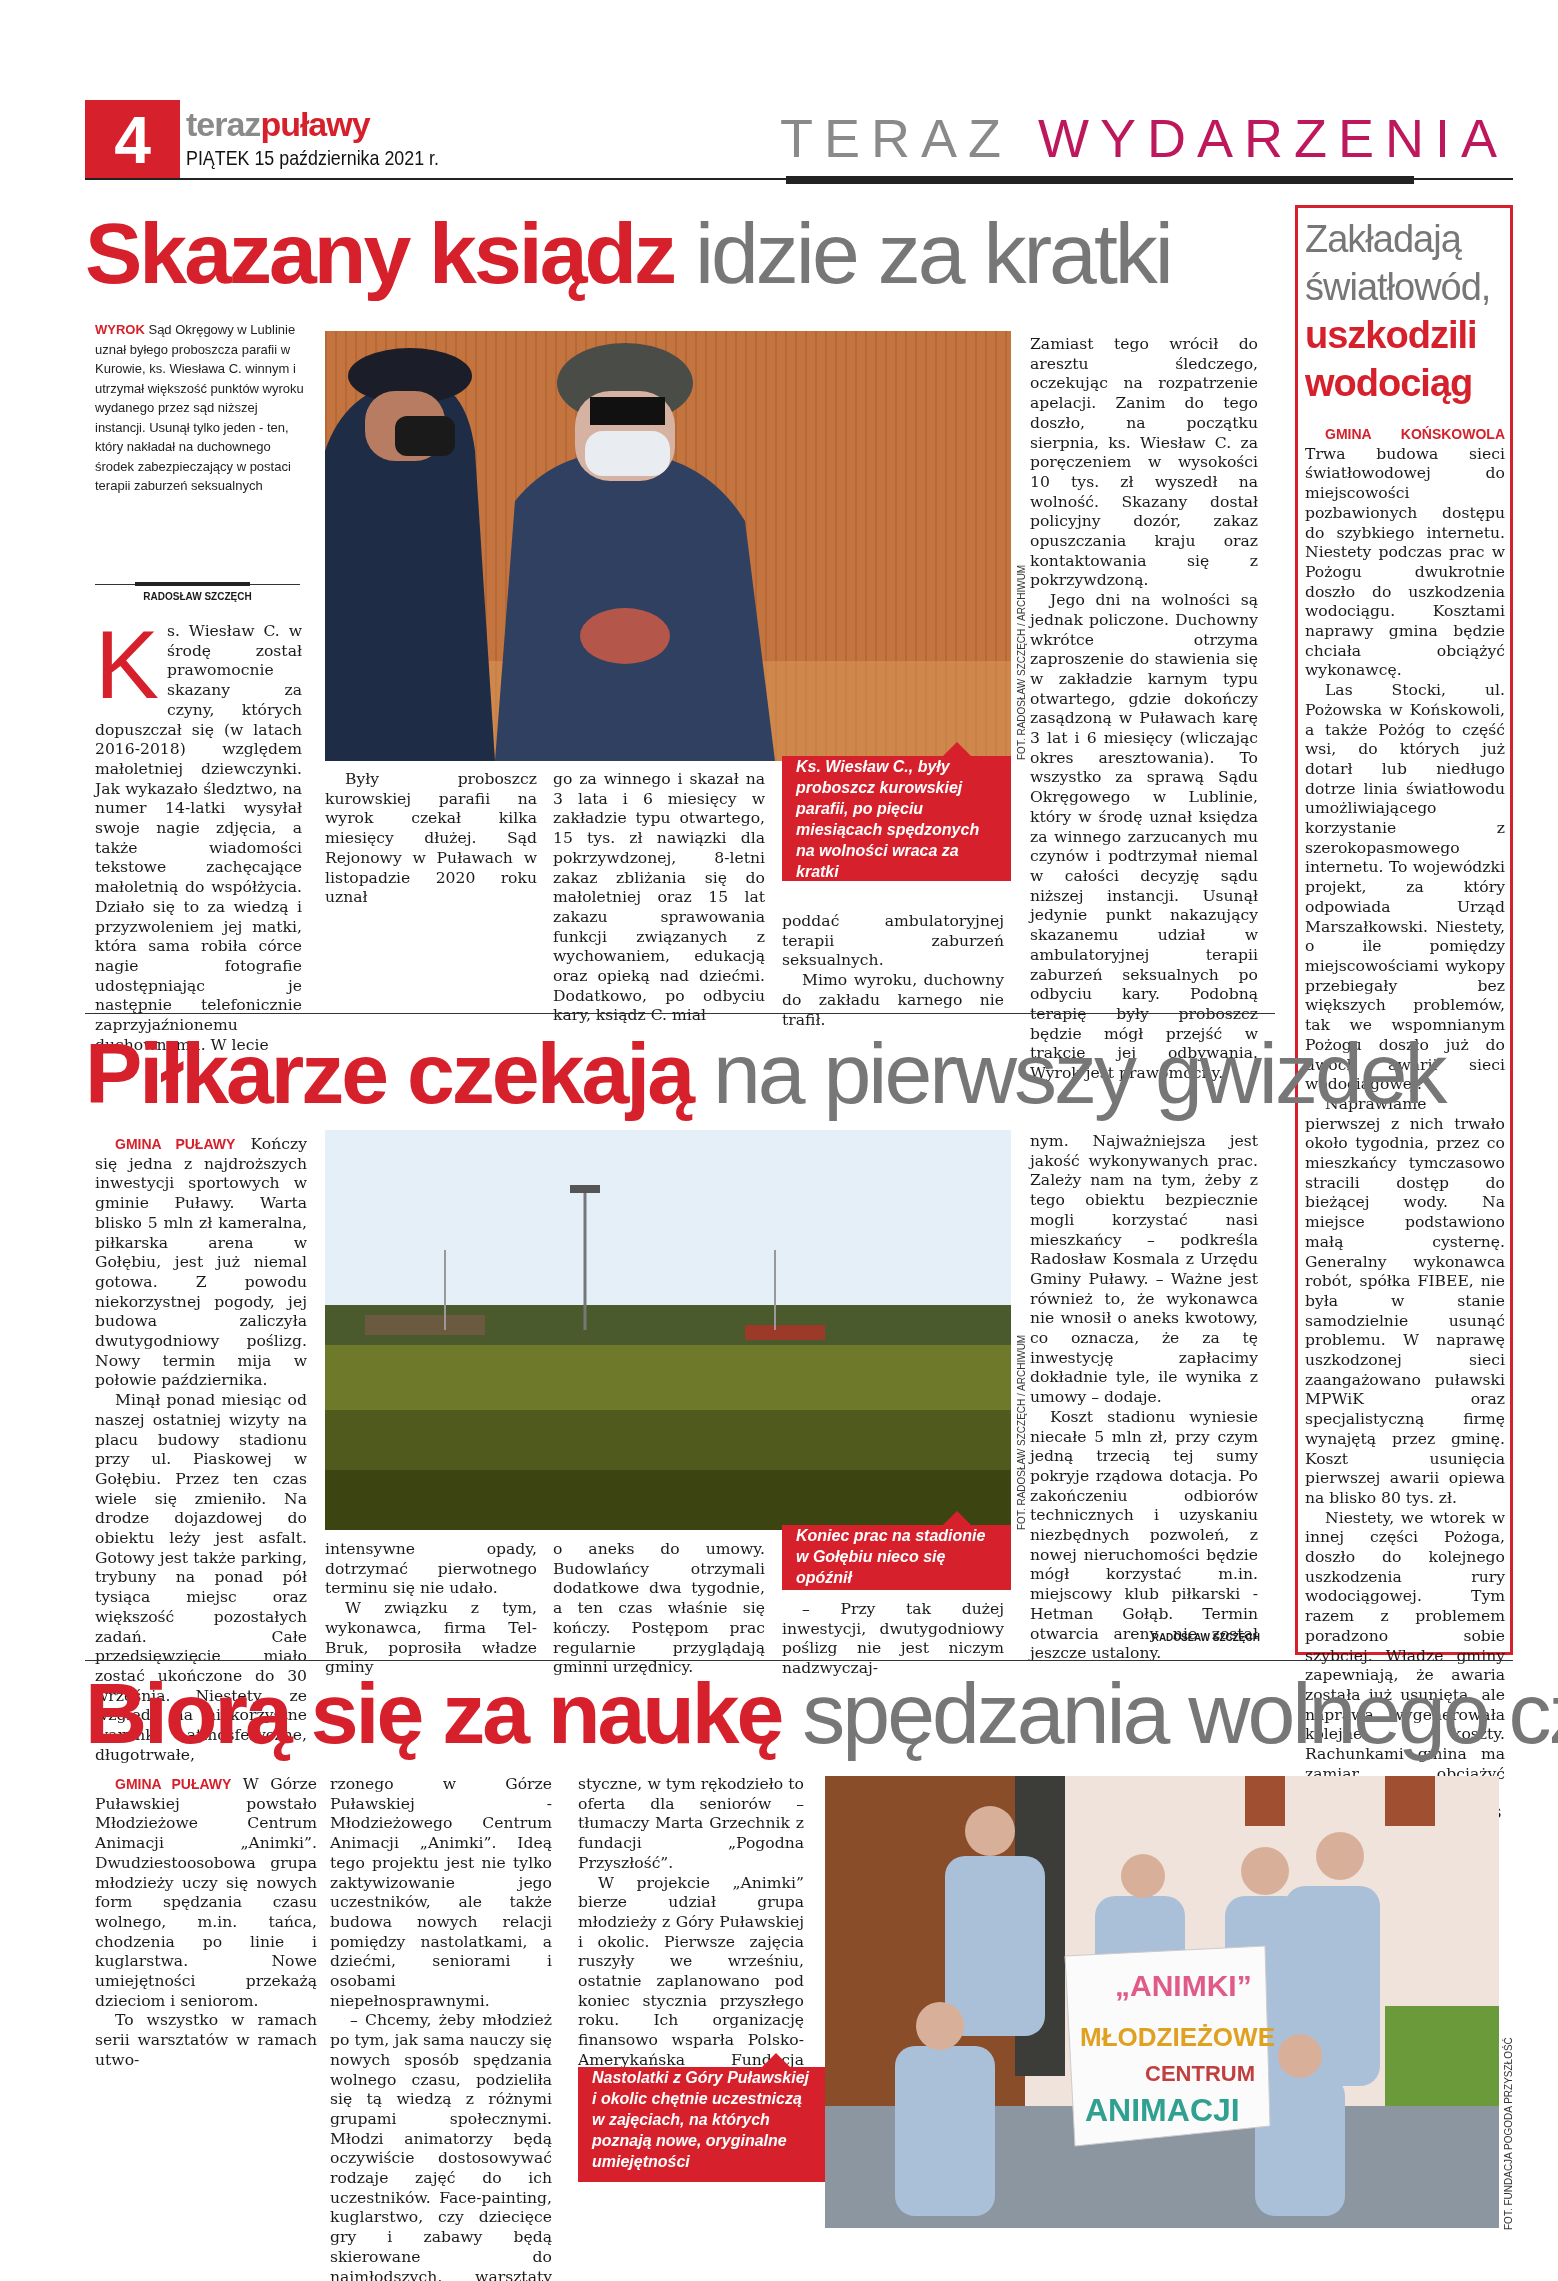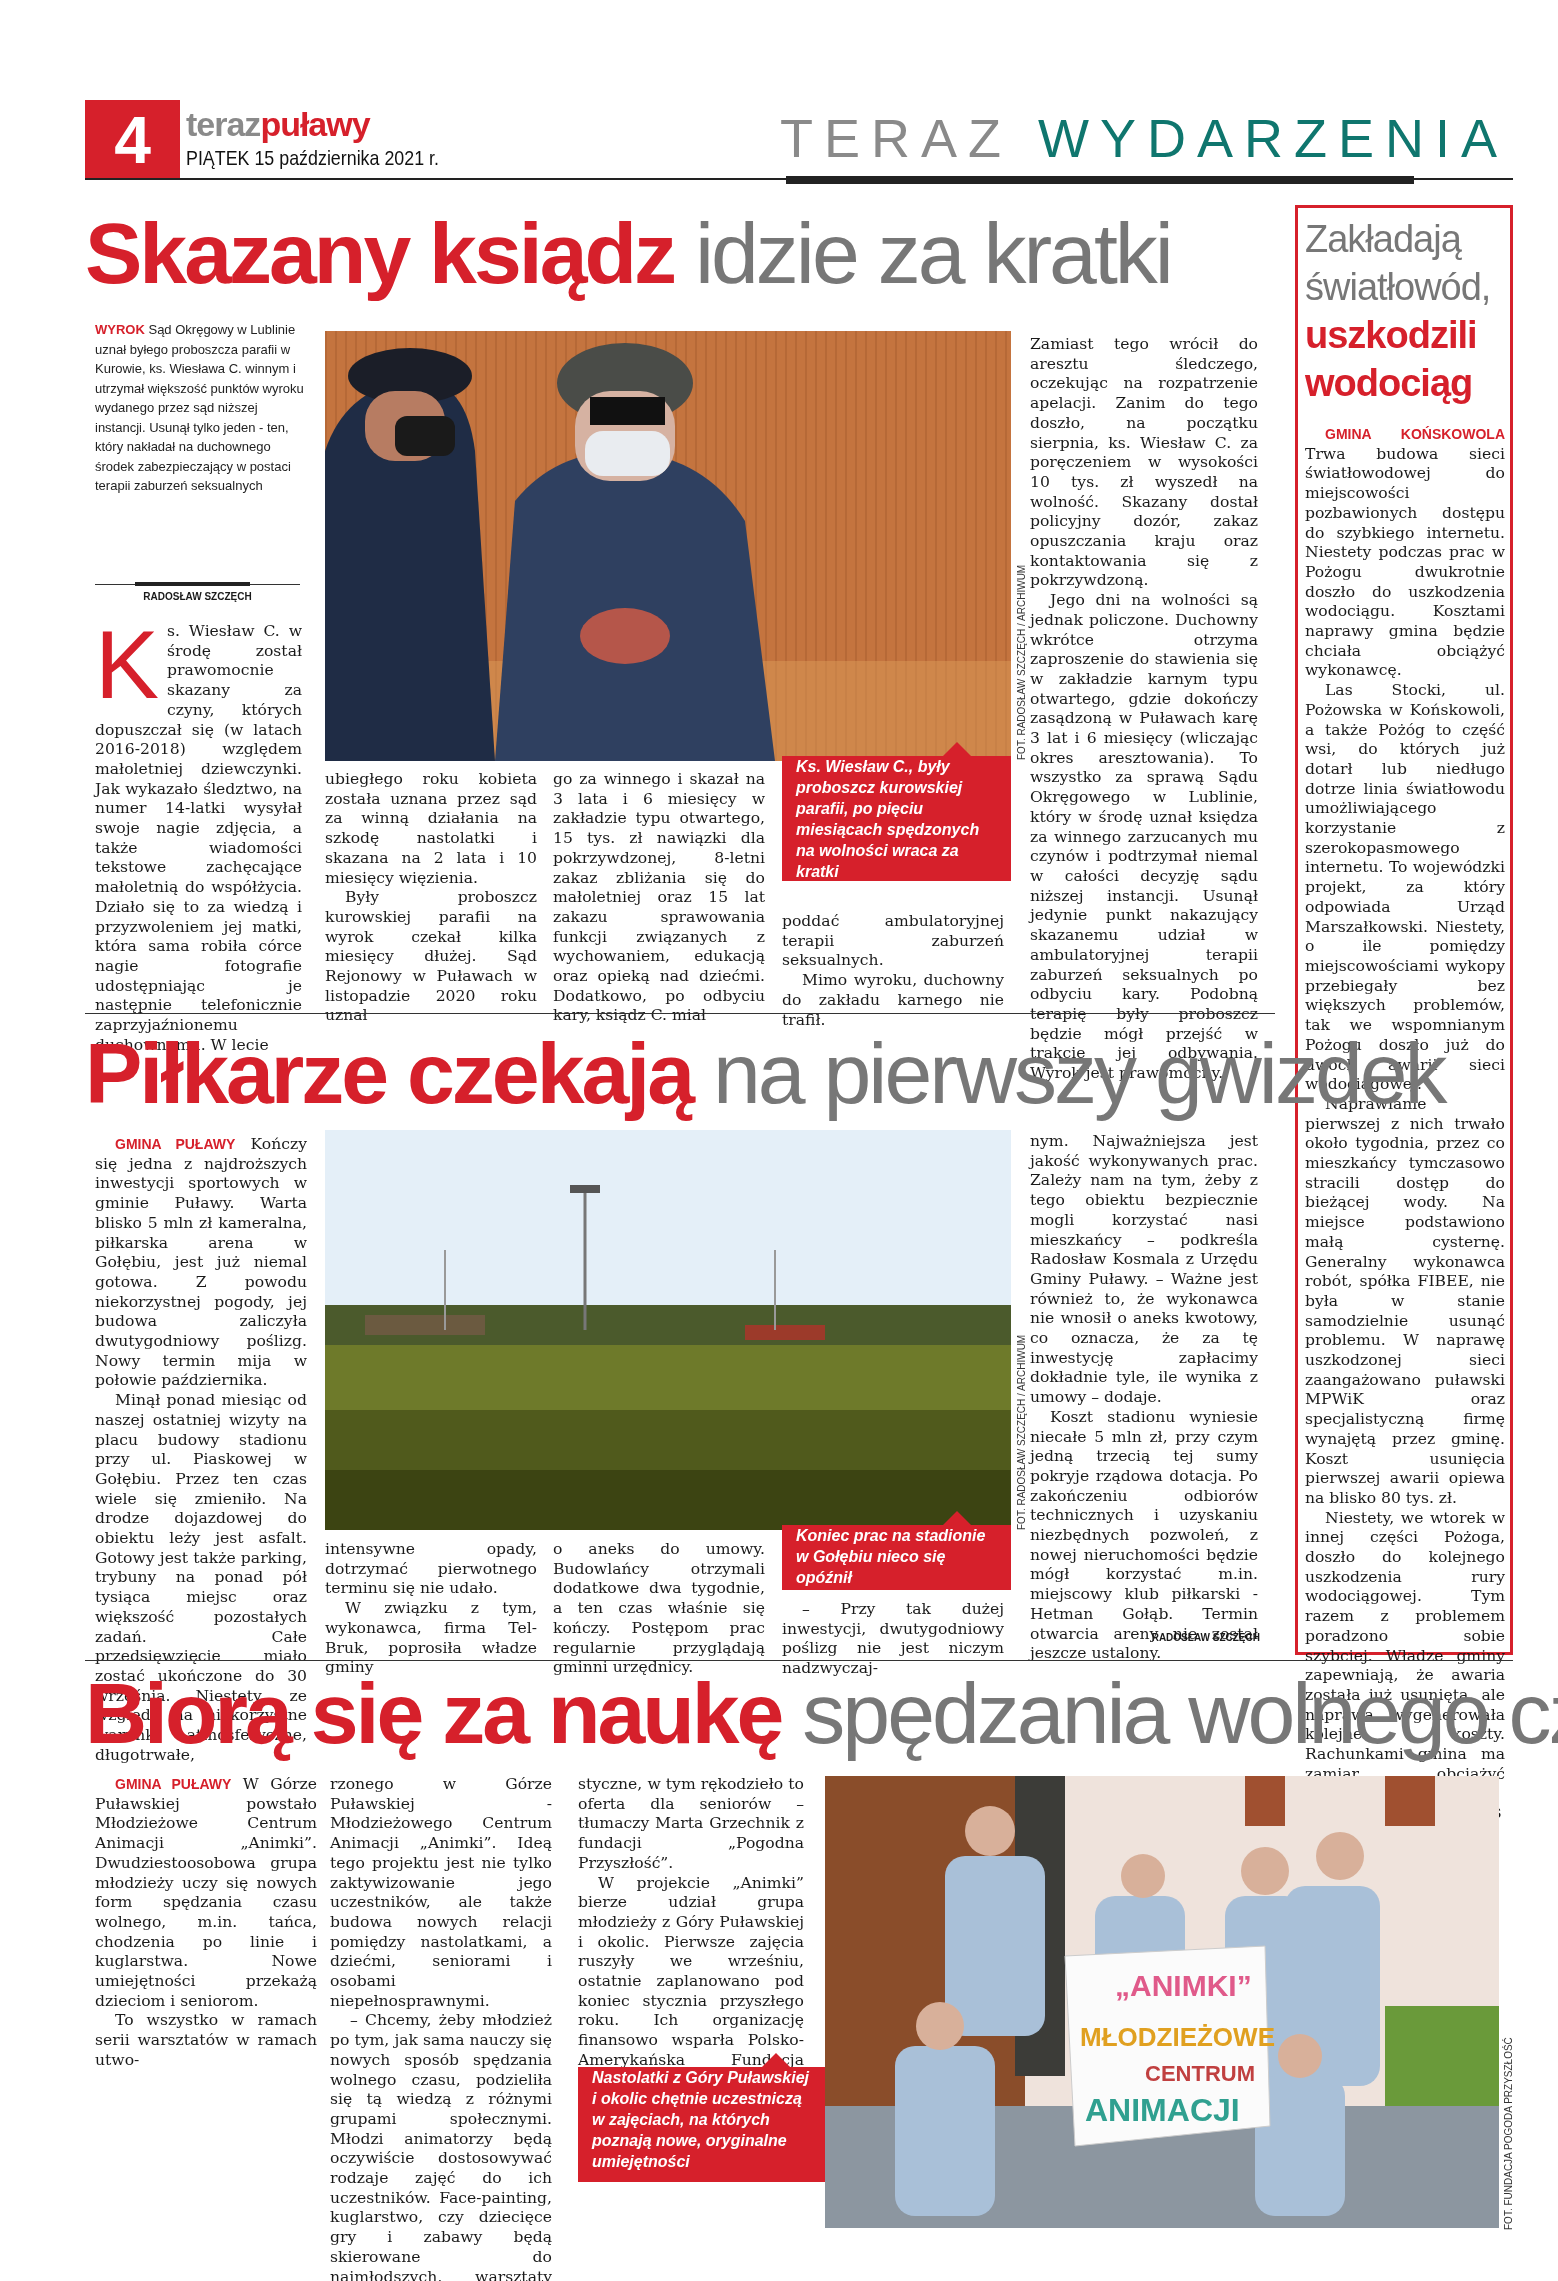--- a/index.html
+++ b/index.html
@@ -6,21 +6,21 @@
 body{width:1558px;height:2281px;background:#fff;position:relative;font-family:"DejaVu Serif",serif;color:#1a1a1a;overflow:hidden}
 .abs{position:absolute}
 .page-num{left:85px;top:100px;width:95px;height:80px;background:#d6202b;color:#fff;font-family:"Liberation Sans",sans-serif;font-weight:bold;font-size:66px;line-height:80px;text-align:center}
 .brand{left:186px;top:104px;font-family:"Liberation Sans",sans-serif;font-weight:bold;font-size:34px;line-height:40px;letter-spacing:-1px}
 .brand .g{color:#8a8a8a}
 .brand .r{color:#d6202b}
 .dateline{left:186px;top:146px;font-family:"Liberation Sans",sans-serif;font-size:21px;transform:scaleX(.85);transform-origin:left;color:#111}
 .topline{left:85px;top:178px;width:1428px;height:2px;background:#222}
 .section{left:780px;top:108px;font-family:"Liberation Sans",sans-serif;font-size:54px;letter-spacing:11px;font-weight:300;line-height:60px}
 .section .g{color:#8a8a8a}
-.section .r{color:#0f766e}
+.section .r{color:#be185d}
 .sectionbar{left:786px;top:176px;width:628px;height:8px;background:#222}
 .headline{font-family:"Liberation Sans",sans-serif;font-size:86px;line-height:96px;letter-spacing:-3px;white-space:nowrap}
 .headline .b{color:#d6202b;font-weight:bold}
 .headline .l{color:#777;font-weight:normal}
 .lead{font-family:"Liberation Sans",sans-serif;font-size:13px;line-height:19.5px;color:#222}
 .lead .tag{color:#d6202b;font-weight:bold}
 .col{font-size:15.6px;line-height:19.7px;text-align:justify;hyphens:manual}
 .col p{text-indent:20px}
 .col p.ni{text-indent:0}
 .tag2{color:#d6202b;font-family:"Liberation Sans",sans-serif;font-weight:bold;font-size:14px}
@@ -77,21 +77,20 @@
     <ellipse cx="300" cy="52" rx="68" ry="40" fill="#4a4c48"></ellipse>
     <rect x="250" y="60" width="100" height="90" rx="35" fill="#d6b2a2"></rect>
     <rect x="265" y="66" width="75" height="28" fill="#111"></rect>
     <rect x="260" y="100" width="85" height="45" rx="18" fill="#e9ecf0"></rect>
     <ellipse cx="300" cy="305" rx="45" ry="28" fill="#b5564a"></ellipse>
   </svg>
 </div>
 <div class="abs credit" style="left:1016px;top:600px;height:160px">FOT. RADOSŁAW SZCZĘCH / ARCHIWUM</div>
 
 <div class="abs col" style="left:325px;top:770px;width:212px">
-  <p class="ni">ubiegłego roku kobieta została uznana przez sąd za winną działania na szkodę nastolatki i skazana na 2 lata i 10 miesięcy więzienia.</p>
   <p>Były proboszcz kurowskiej parafii na wyrok czekał kilka miesięcy dłużej. Sąd Rejonowy w Puławach w listopadzie 2020 roku uznał</p>
 </div>
 <div class="abs col" style="left:553px;top:770px;width:212px">
   <p class="ni">go za winnego i skazał na 3 lata i 6 miesięcy w zakładzie typu otwartego, 15 tys. zł nawiązki dla pokrzywdzonej, 8-letni zakaz zbliżania się do małoletniej oraz 15 lat zakazu sprawowania funkcji związanych z wychowaniem, edukacją oraz opieką nad dziećmi. Dodatkowo, po odbyciu kary, ksiądz C. miał</p>
 </div>
 <div class="abs caption" style="left:782px;top:756px;width:229px;height:125px">Ks. Wiesław C., były proboszcz kurowskiej parafii, po pięciu miesiącach spędzonych na wolności wraca za kratki</div>
 <div class="abs col" style="left:782px;top:912px;width:222px">
   <p class="ni">poddać ambulatoryjnej terapii zaburzeń seksualnych.</p>
   <p>Mimo wyroku, duchowny do zakładu karnego nie trafił.</p>
 </div>

